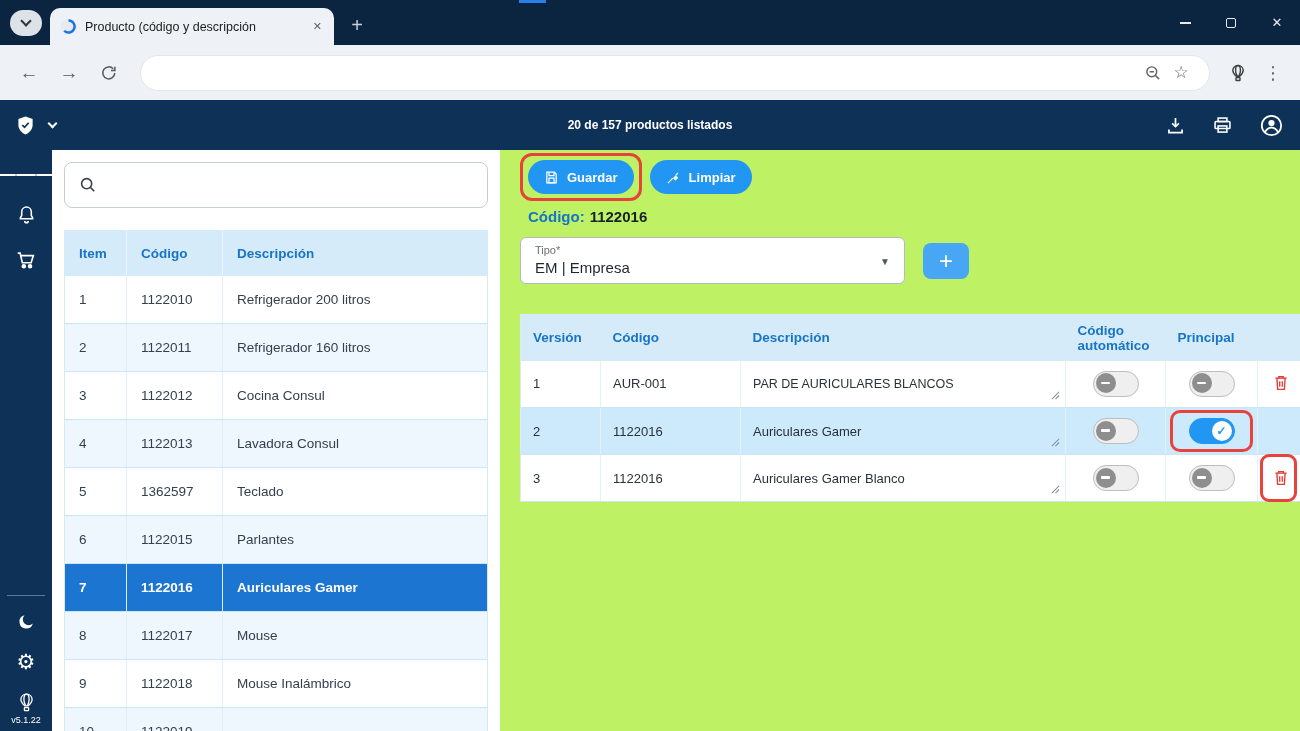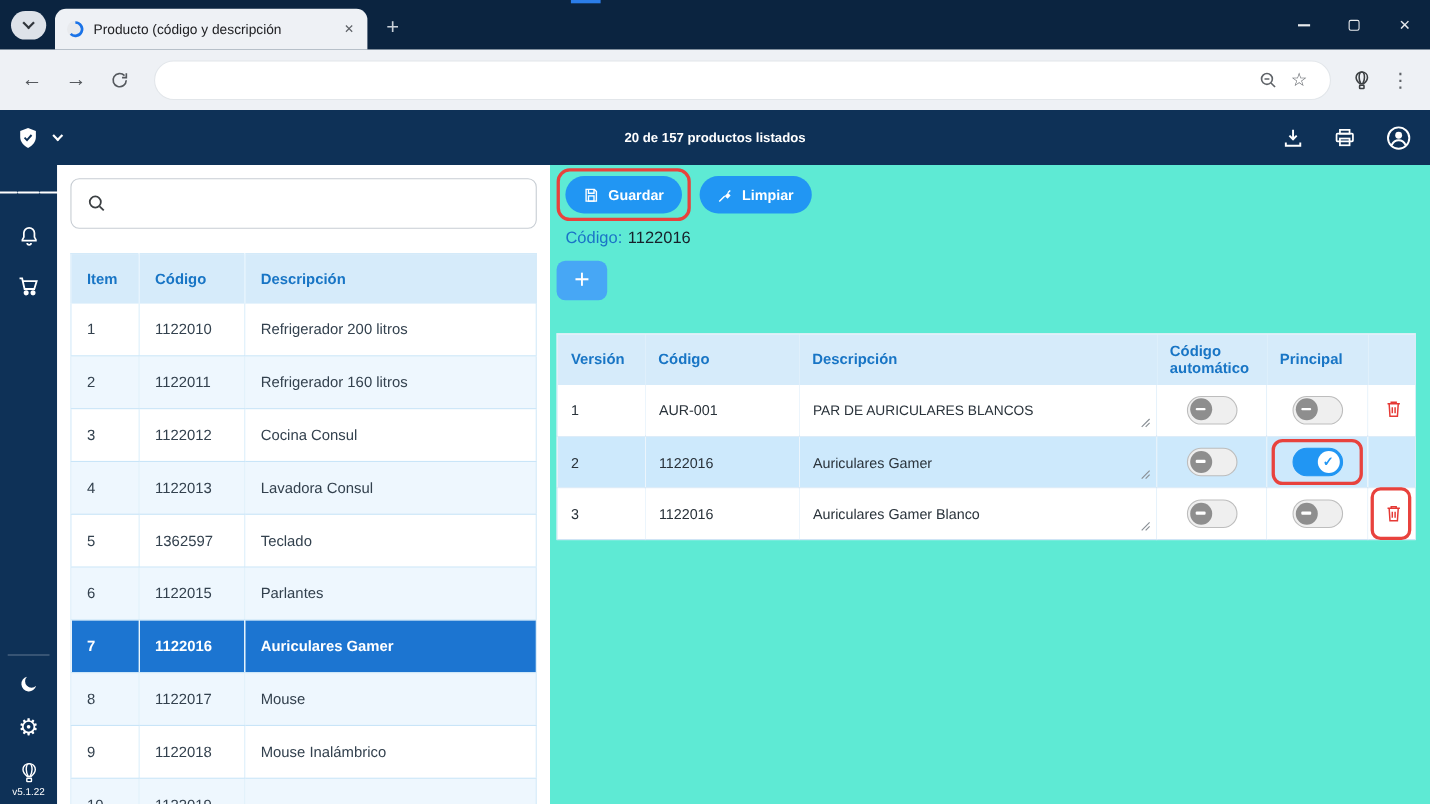--- a/index.html
+++ b/index.html
@@ -60,27 +60,27 @@
   table{border-collapse:collapse;table-layout:fixed}
   .products{width:100%;font-size:13.5px;color:#33414e;border:1px solid #d4eaf9}
   .products th{height:45px;background:#d6ebfa;color:#1875c5;font-weight:700;text-align:left;padding:0 14px;font-size:13.5px;border-right:1px solid #e8f5fe}
   .products th:last-child{border-right:none}
   .products td{height:48px;padding:0 14px;border-bottom:1px solid #c9e5f8;border-right:1px solid #ddeffb;overflow:hidden;white-space:nowrap}
   .products td:last-child{border-right:none}
   .products tr.alt td{background:#eef7fe}
   .products tr.on td{background:#1c75d1;color:#fff;font-weight:700}
 
   
-  .main{flex:1;background:#5eead4;padding:10px 0 0 6px;overflow:hidden}
+  .main{flex:1;background:#bef264;padding:10px 0 0 20px;overflow:hidden}
   .actions{display:flex;align-items:center;gap:16px;margin-left:8px}
   .btn{height:34px;border:none;border-radius:17px;background:#2196f3;color:#fff;font-weight:700;font-size:13px;display:inline-flex;align-items:center;gap:8px;padding:0 16px;cursor:pointer;font-family:inherit}
   .annot-wrap{position:relative;display:inline-block}
   .annotation{position:absolute;border:3px solid #e8423d;border-radius:12px;pointer-events:none;z-index:5}
   .ann-guardar{left:-8px;top:-7px;right:-8px;bottom:-7px}
-  .kv{margin:14px 16px 0 8px;font-size:15px;font-weight:400}
+  .kv{margin:14px 16px 0 8px;font-size:15px;font-weight:700}
   .kv .k{color:#1a73c7}
   .kv .v{color:#17212b;margin-left:5px}
   .kv+.kv{margin-top:6px}
   .tipo-row{display:flex;align-items:center;gap:18px;margin-top:12px}
   .tipo-box{width:385px;height:47px;background:#fff;border:1px solid #b4bac0;border-radius:6px;position:relative;padding:21px 30px 0 14px;cursor:pointer}
   .float-label{position:absolute;top:6px;left:14px;font-size:11px;color:#697076}
   .tipo-value{font-size:15px;color:#1d262e}
   .caret{position:absolute;right:14px;top:50%;transform:translateY(-50%);font-size:10px;color:#50565c}
   .plus-btn{width:46px;height:36px;border:none;border-radius:8px;background:#47a7f5;color:#fff;font-size:24px;font-weight:400;line-height:1;display:flex;align-items:center;justify-content:center;cursor:pointer;font-family:inherit}
 
@@ -342,20 +342,25 @@
             </svg>
           <span>Limpiar</span>
         </button>
       </div>
 
       <div class="kv">
         <span class="k">Código:</span><span class="v">1122016</span>
       </div>
 
       <div class="tipo-row">
+        <div class="tipo-box">
+          <span class="float-label">Tipo*</span>
+          <span class="tipo-value">EM | Empresa</span>
+          <span class="caret">▼</span>
+        </div>
         <button class="plus-btn">+</button>
       </div>
 
       <table class="versions">
         <colgroup>
             <col style="width:80px">
             <col style="width:140px">
             <col style="width:325px">
             <col style="width:100px">
             <col style="width:92px">

